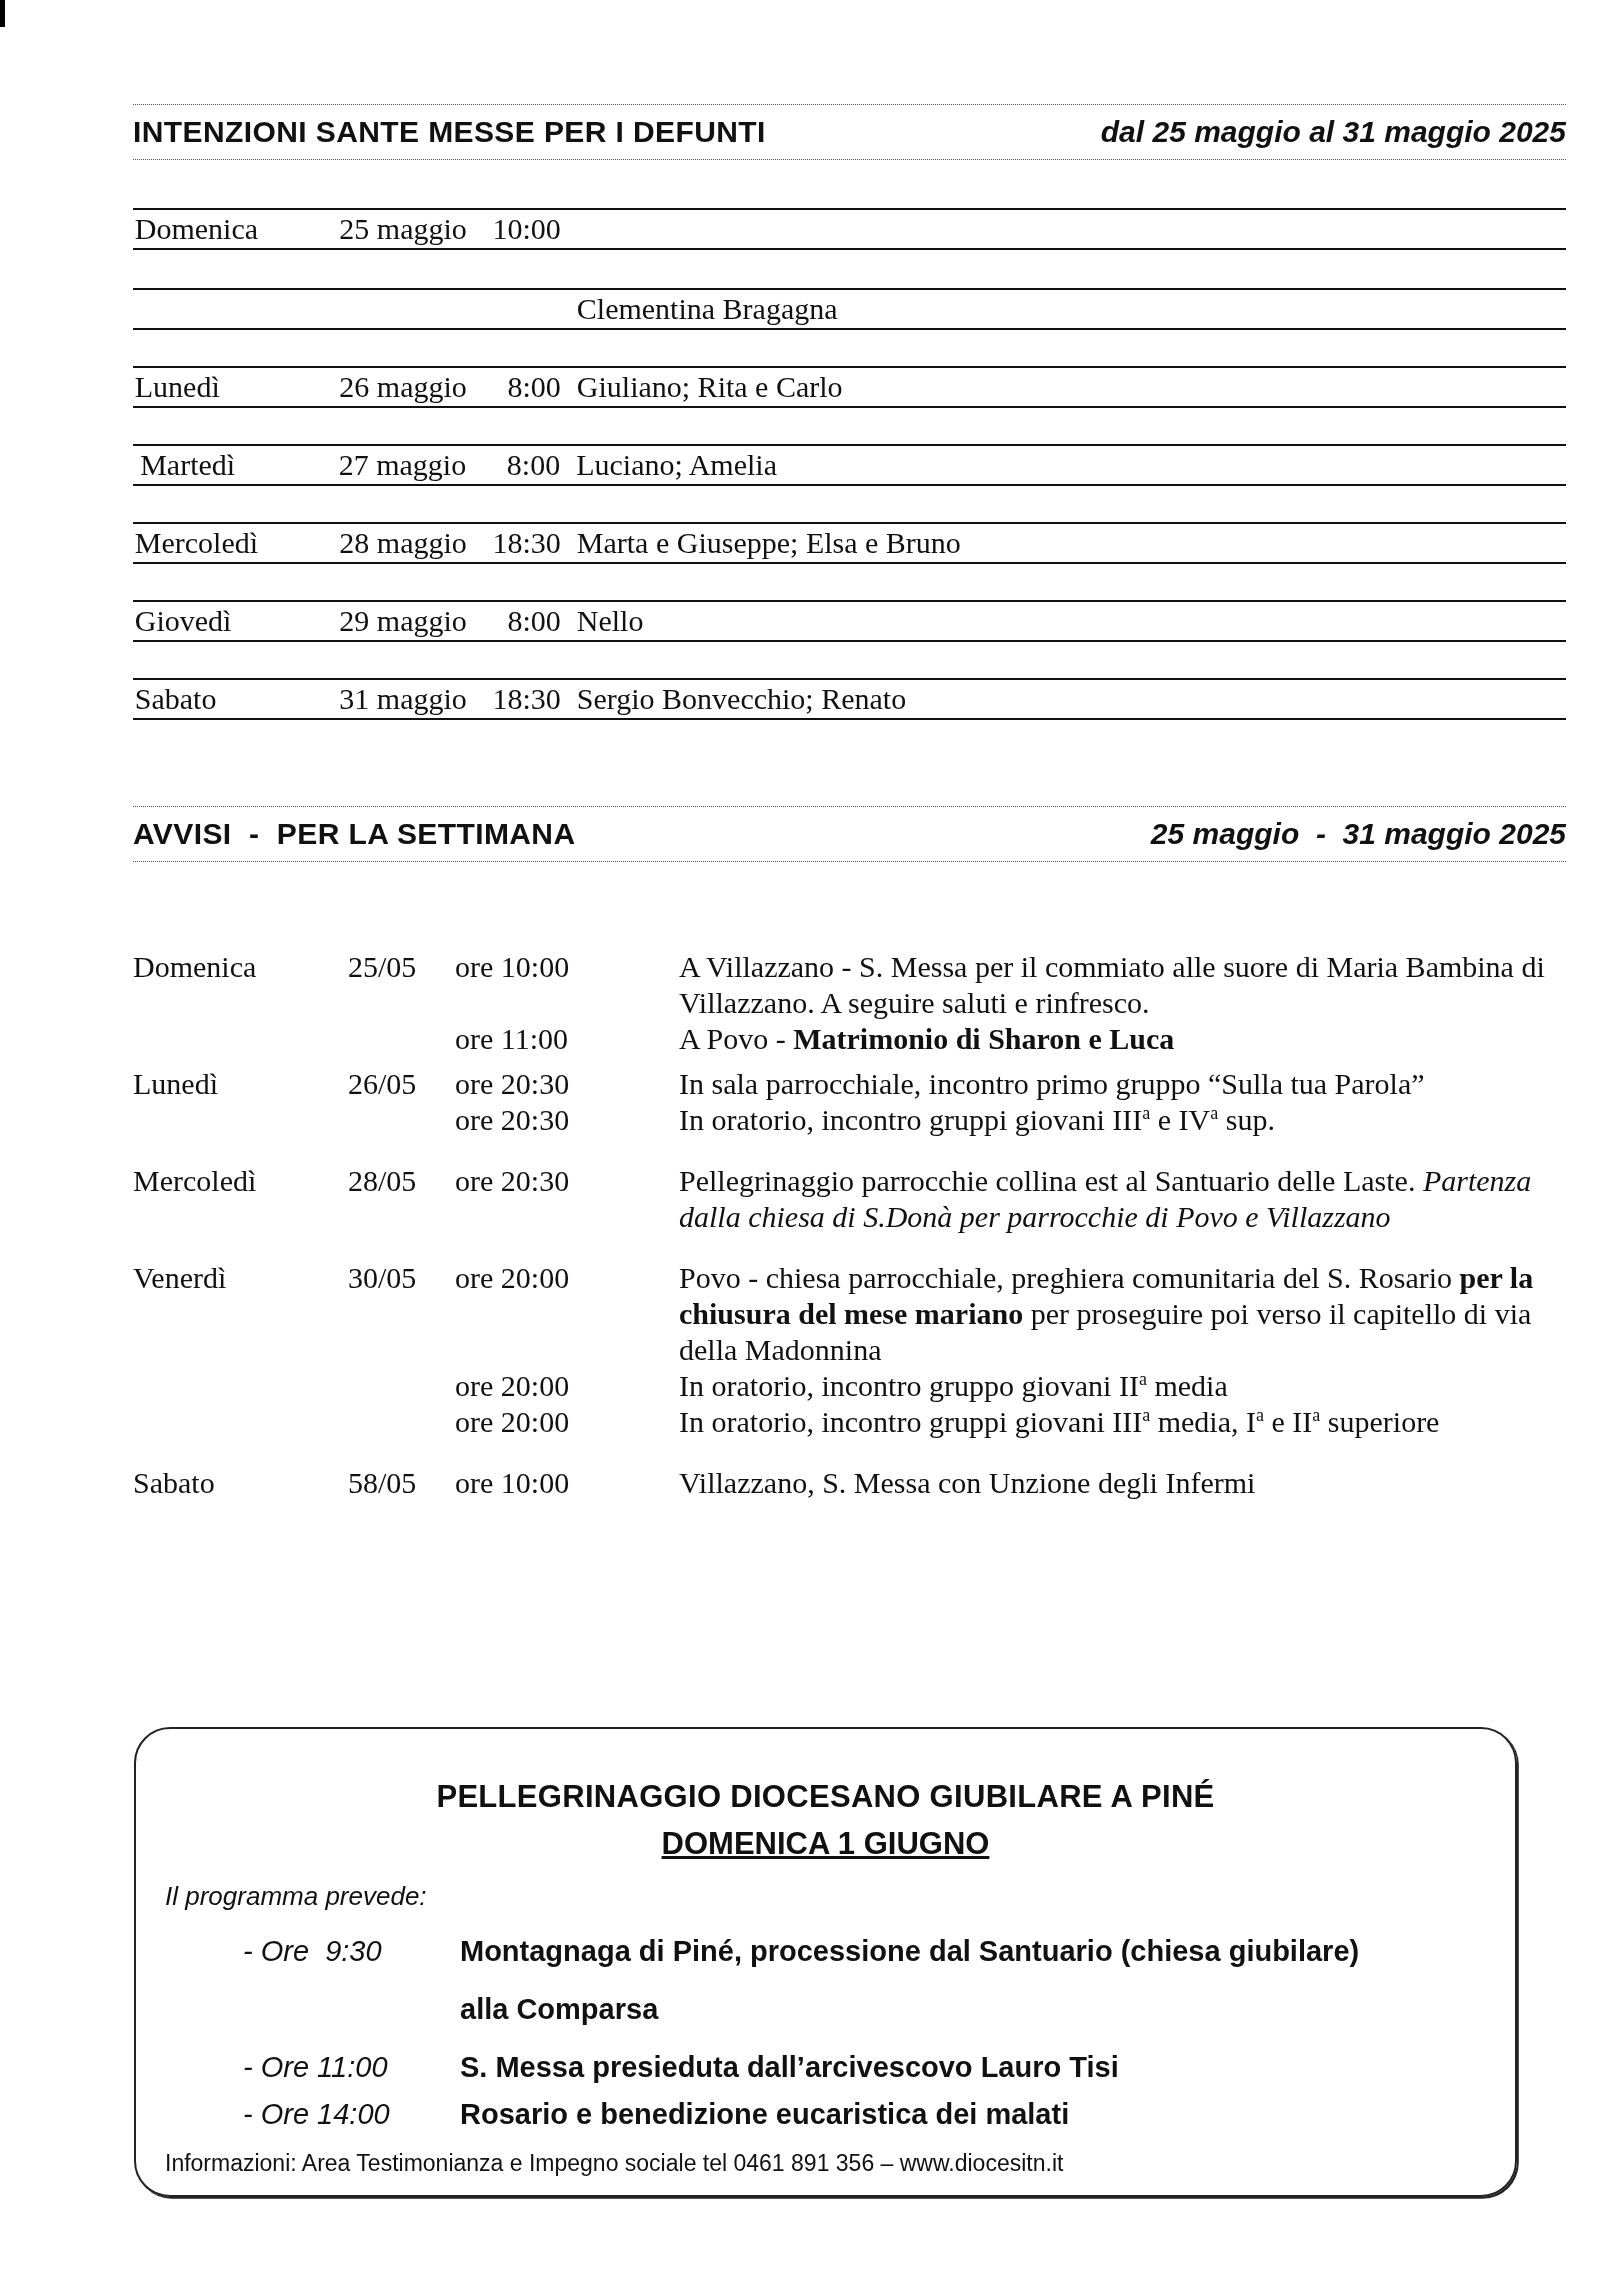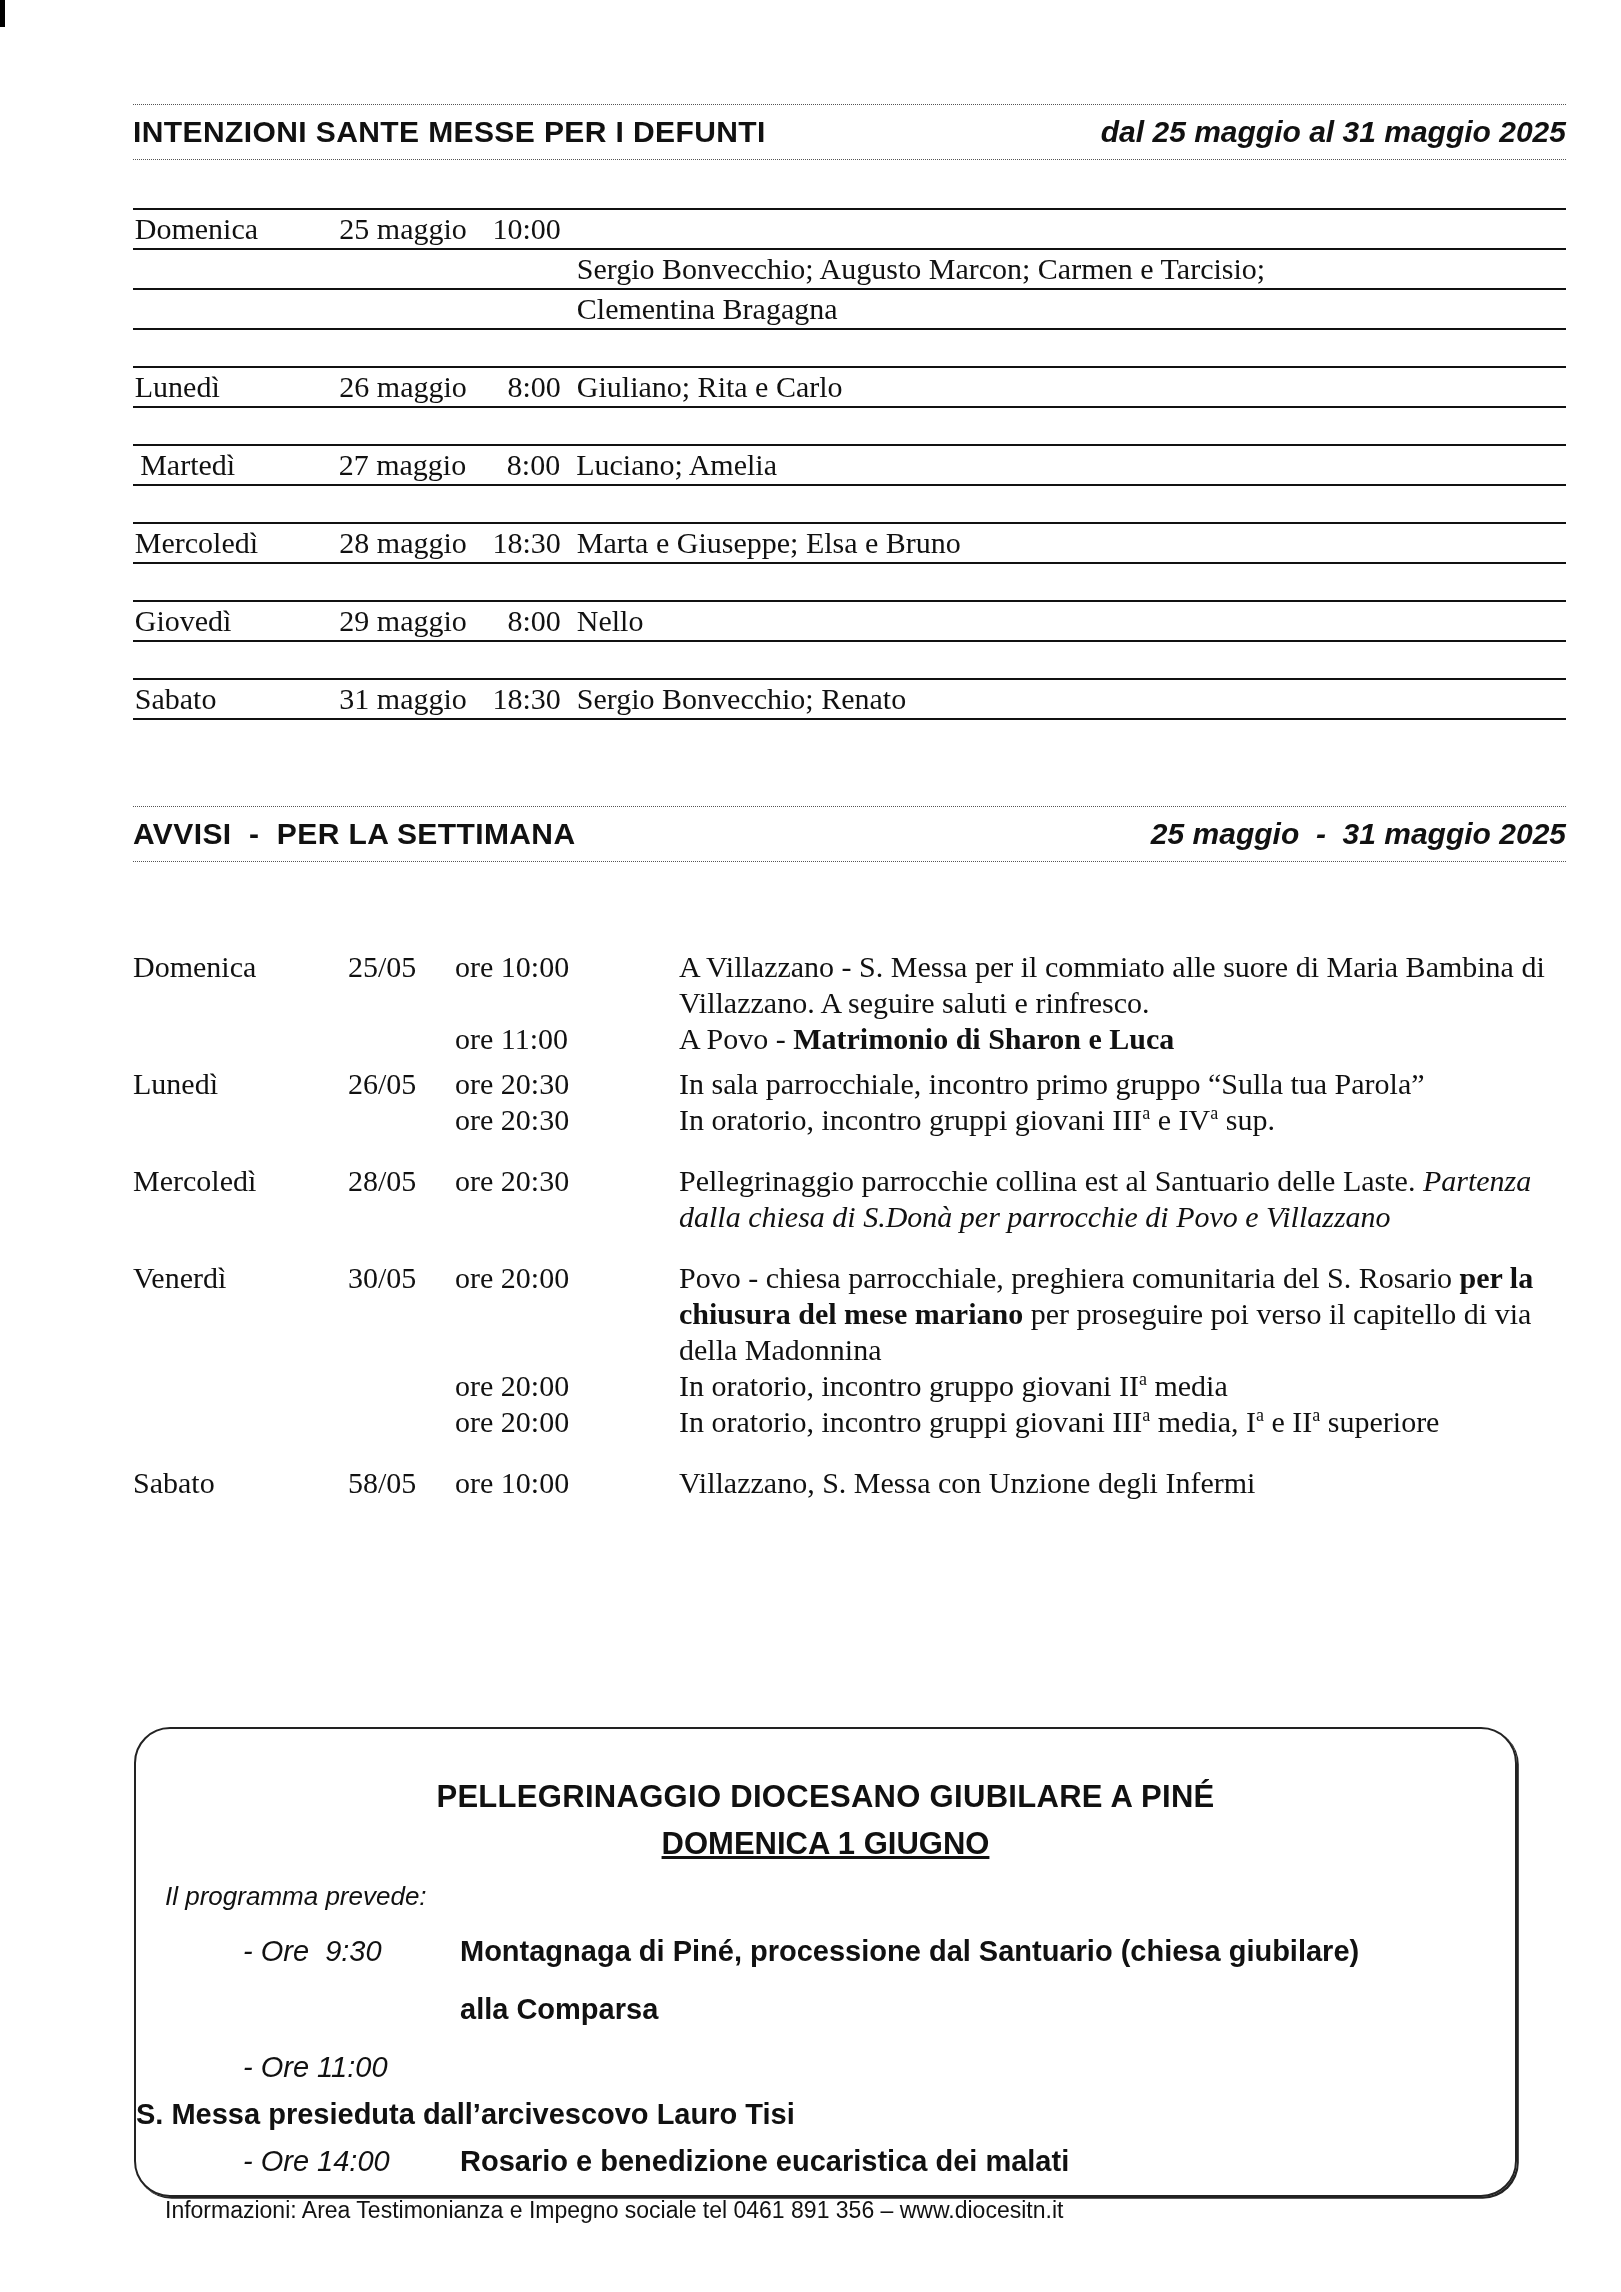--- a/index.html
+++ b/index.html
@@ -63,21 +63,20 @@
   <div class="int-row first" style="flex-direction:column;align-items:stretch;border-bottom:none;">
     <div style="display:flex;border-bottom:2.7px solid #111;" class="int-line">
       <span class="c-day">Domenica</span>
       <span class="c-date">25 maggio</span>
       <span class="c-time">10:00</span>
     </div>
     <div style="display:flex;border-bottom:2.7px solid #111;" class="int-line">
       <span class="c-day"></span>
         <span class="c-date"></span>
         <span class="c-time"></span>
-      <span class="c-names">Sergio Bonvecchio; Augusto Marcon; Carmen e Tarcisio;</span>
     </div>
     <div style="display:flex;border-bottom:2.7px solid #111;" class="int-line">
       <span class="c-day"></span>
         <span class="c-date"></span>
         <span class="c-time"></span>
       <span class="c-names">Clementina Bragagna</span>
     </div>
   </div>
   <div style="height:36px;"></div>
   <div class="int-row first int-line">
@@ -172,21 +171,21 @@
 
 <div class="box">
   <div class="box-title">PELLEGRINAGGIO DIOCESANO GIUBILARE A PINÉ</div>
   <div class="box-sub"><span>DOMENICA 1 GIUGNO</span></div>
   <div class="box-intro">Il programma prevede:</div>
   <div class="prog">
     <div class="prog-row">
       <span class="prog-time" style="white-space:pre;">- Ore  9:30</span>
       <span class="prog-text"><span>Montagnaga di Piné, processione dal Santuario (chiesa giubilare)</span><br><span style="display:inline-block;margin-top:10.7px;">alla Comparsa</span></span>
     </div>
-    <div class="prog-row" style="margin-top:10.7px;flex-direction:column;">
+    <div class="prog-row" style="margin-top:10.7px;">
       <span class="prog-time" style="white-space:pre;">- Ore 11:00</span>
       <span class="prog-text">S. Messa presieduta dall’arcivescovo Lauro Tisi</span>
     </div>
     <div class="prog-row">
       <span class="prog-time" style="white-space:pre;">- Ore 14:00</span>
       <span class="prog-text">Rosario e benedizione eucaristica dei malati</span>
     </div>
   </div>
   <div class="box-info">Informazioni: Area Testimonianza e Impegno sociale tel 0461 891 356 – www.diocesitn.it</div>
 </div>

